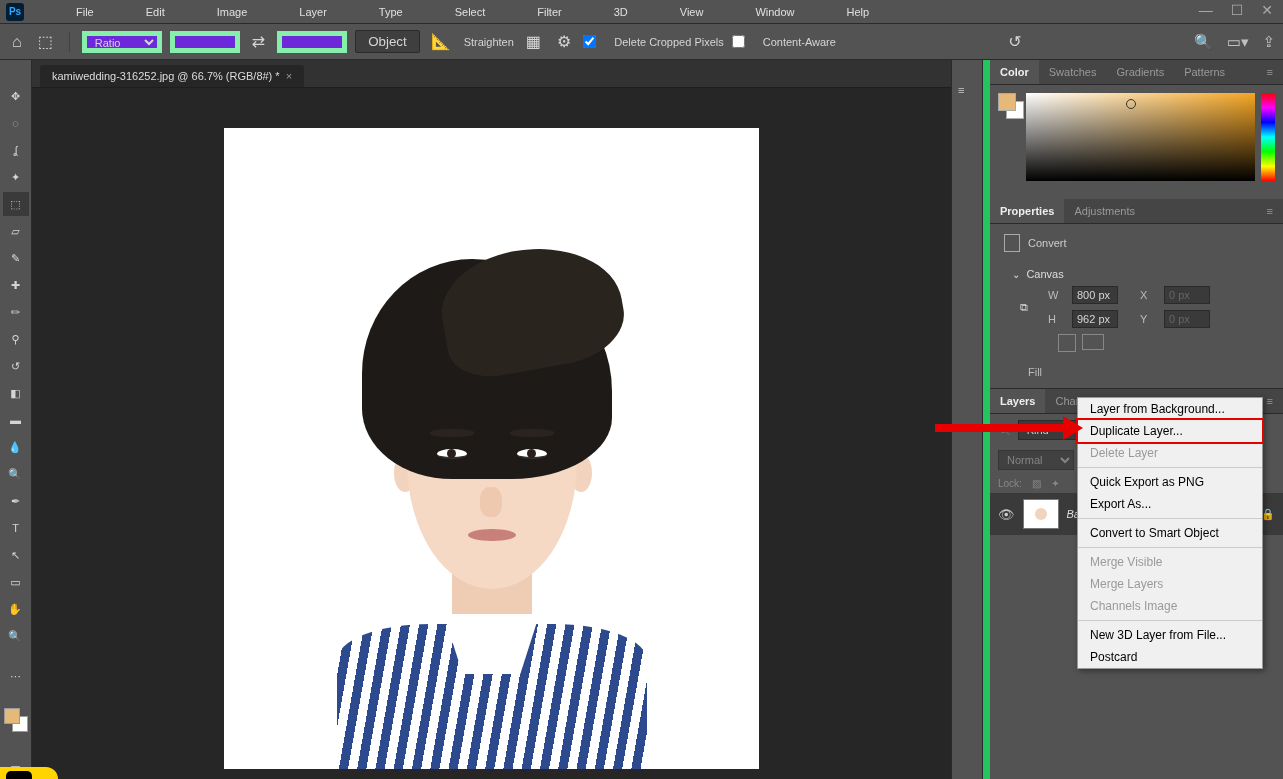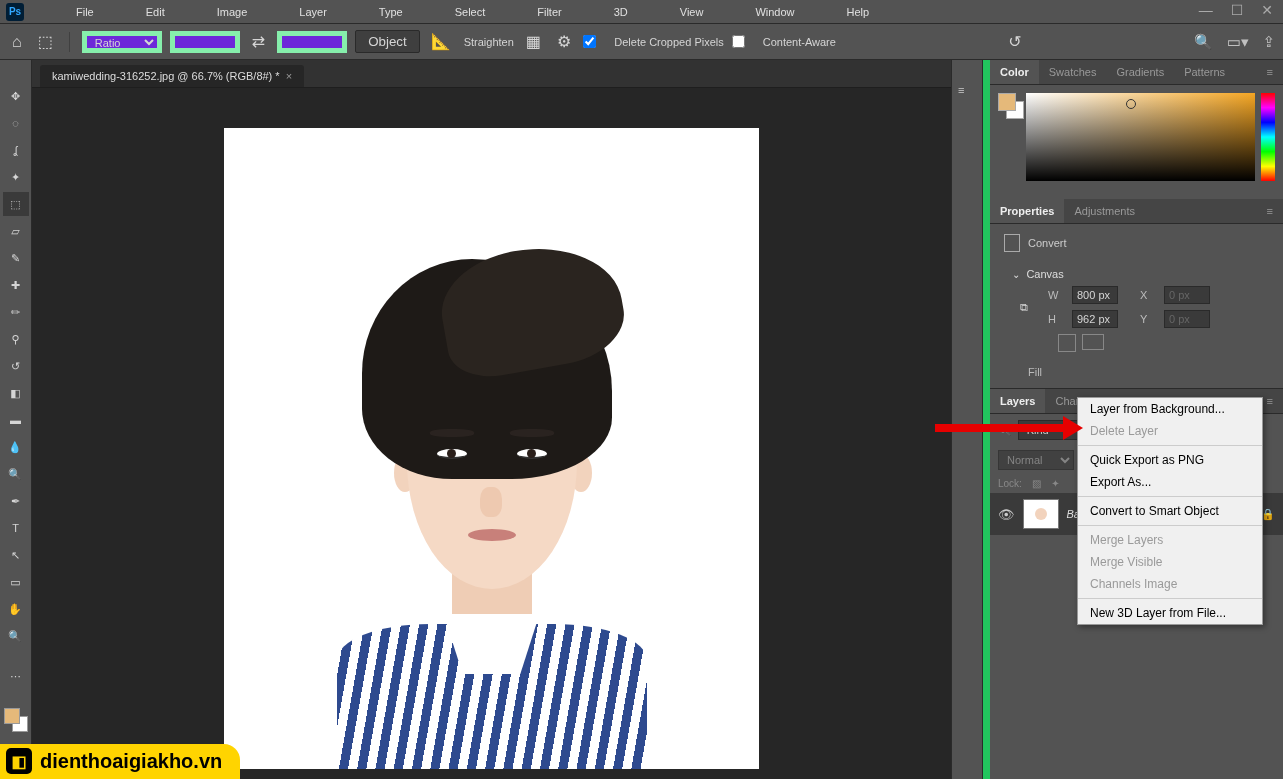--- a/index.html
+++ b/index.html
@@ -314,35 +314,38 @@
           </div>
         <span class="name">Background</span>
         <span class="lock">🔒</span>
       </div>
     </div>
   </div>
 </div>
 
 <div class="context-menu" id="ctx">
     <div class="cm-item">Layer from Background...</div>
+    <div class="cm-highlight">
+      <div class="cm-item">Duplicate Layer...</div>
+    </div>
     <div class="cm-item disabled">Delete Layer</div>
     <div class="cm-sep"></div>
     <div class="cm-item">Quick Export as PNG</div>
     <div class="cm-item">Export As...</div>
     <div class="cm-sep"></div>
     <div class="cm-item">Convert to Smart Object</div>
     <div class="cm-sep"></div>
+    <div class="cm-item disabled">Merge Visible</div>
     <div class="cm-item disabled">Merge Layers</div>
-    <div class="cm-item disabled">Merge Visible</div>
     <div class="cm-item disabled">Channels Image</div>
     <div class="cm-sep"></div>
     <div class="cm-item">New 3D Layer from File...</div>
+    <div class="cm-item">Postcard</div>
   </div>
 
 <div class="arrow">
   <div class="arrow-line"></div>
     <div class="arrow-head"></div>
 </div>
 
 <div class="watermark">
   <div class="wm-ico">◧</div>
-  <span>dienthoaigiakho.vn</span>
 </div>
 
 </body></html>

